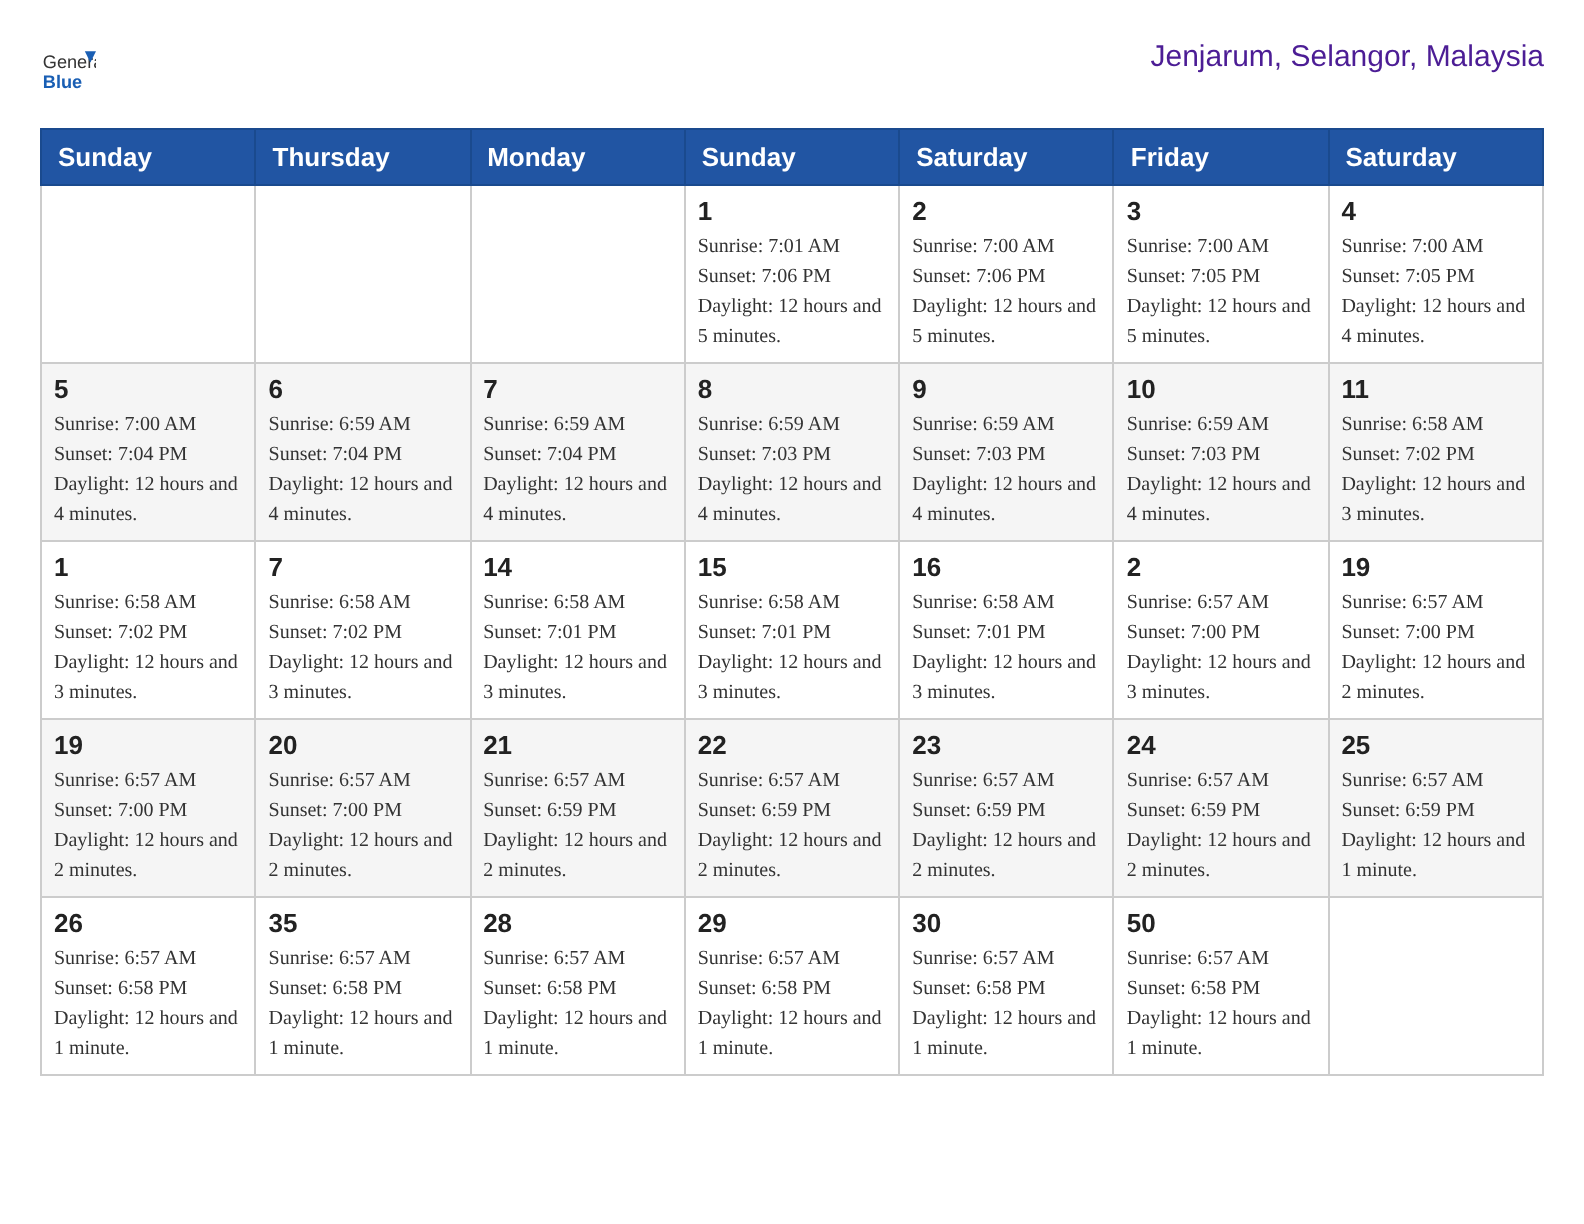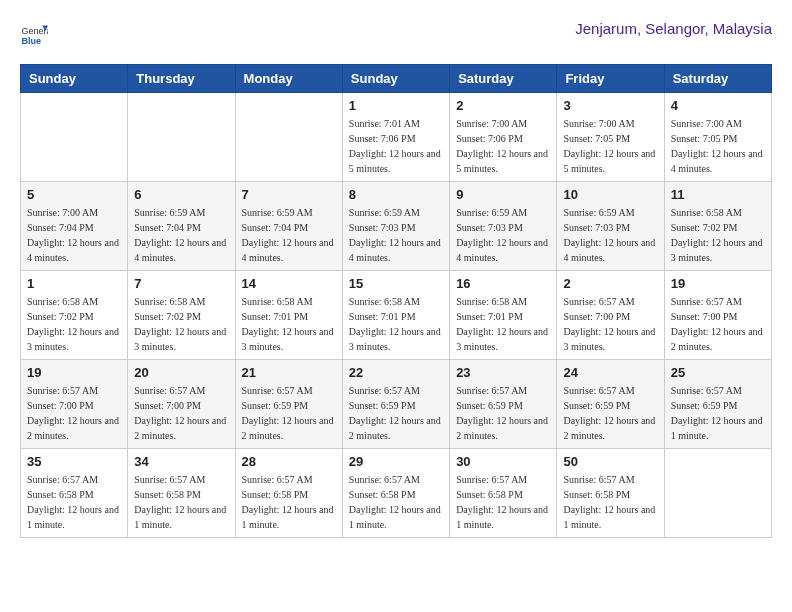--- a/index.html
+++ b/index.html
@@ -216,25 +216,25 @@
           <span class="day-number">24</span>
           <div class="day-info">Sunrise: 6:57 AM<br>Sunset: 6:59 PM<br>Daylight: 12 hours and 2 minutes.</div>
         </td>
         <td>
           <span class="day-number">25</span>
           <div class="day-info">Sunrise: 6:57 AM<br>Sunset: 6:59 PM<br>Daylight: 12 hours and 1 minute.</div>
         </td>
       </tr>
       <tr>
         <td>
+          <span class="day-number">26</span>
+          <div class="day-info">Sunrise: 6:57 AM<br>Sunset: 6:58 PM<br>Daylight: 12 hours and 1 minute.</div>
+        </td>
+        <td>
           <span class="day-number">35</span>
-          <div class="day-info">Sunrise: 6:57 AM<br>Sunset: 6:58 PM<br>Daylight: 12 hours and 1 minute.</div>
-        </td>
-        <td>
-          <span class="day-number">34</span>
           <div class="day-info">Sunrise: 6:57 AM<br>Sunset: 6:58 PM<br>Daylight: 12 hours and 1 minute.</div>
         </td>
         <td>
           <span class="day-number">28</span>
           <div class="day-info">Sunrise: 6:57 AM<br>Sunset: 6:58 PM<br>Daylight: 12 hours and 1 minute.</div>
         </td>
         <td>
           <span class="day-number">29</span>
           <div class="day-info">Sunrise: 6:57 AM<br>Sunset: 6:58 PM<br>Daylight: 12 hours and 1 minute.</div>
         </td>

